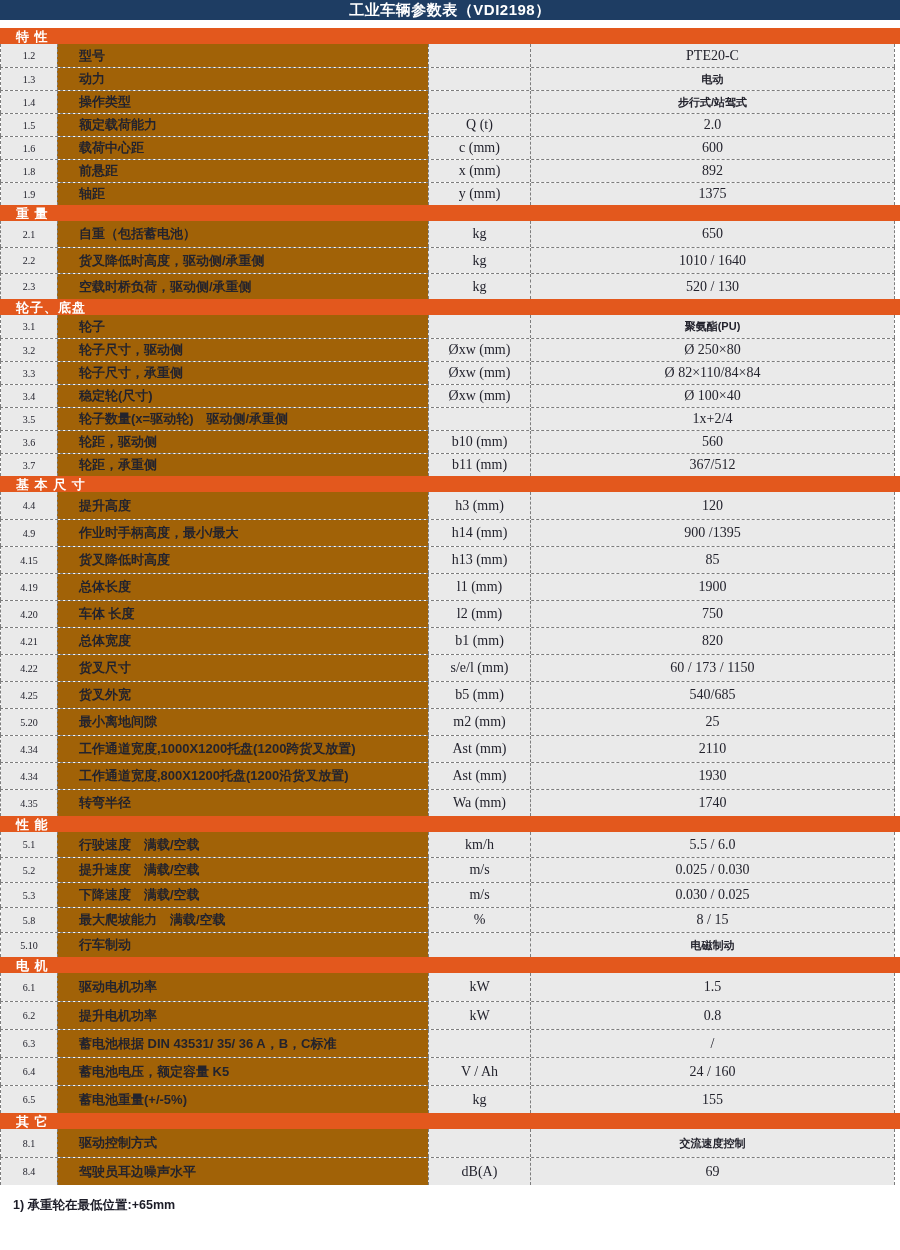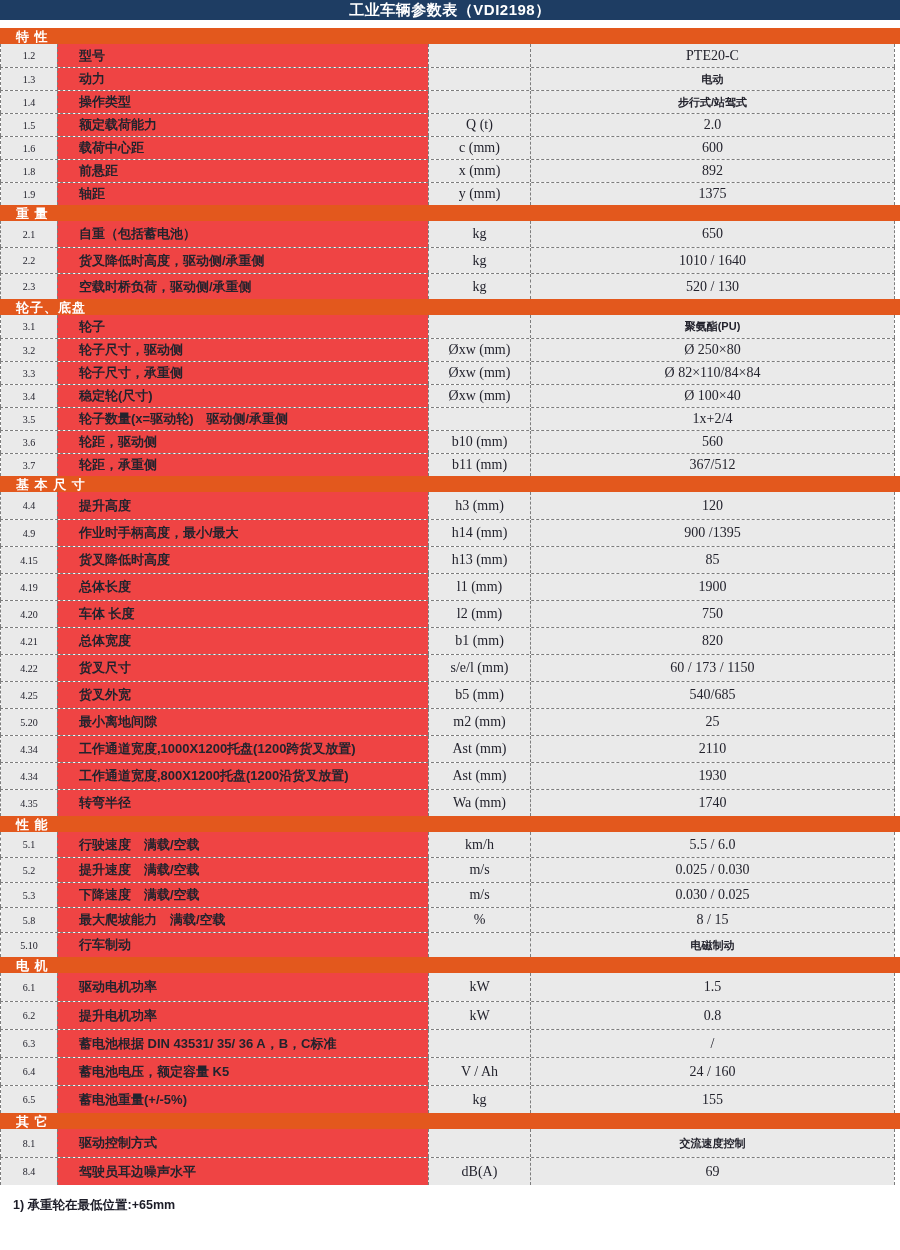--- a/index.html
+++ b/index.html
@@ -34,21 +34,21 @@
   .row + .row{border-top:1px dashed #7d7d7d;}
   .cell{
     display:flex;align-items:center;background:#EAEAEA;overflow:hidden;
     color:#23232d;box-sizing:border-box;white-space:nowrap;
   }
   .cell.id{
     justify-content:center;
     font-family:"Liberation Serif","DejaVu Serif",serif;font-size:10px;
   }
   .cell.label{
-    background:#ef4444;padding-left:21px;
+    background:#a16207;padding-left:21px;
     font-size:13px;font-weight:bold;
     border-left:1px dashed #7d7d7d;
   }
   .cell.unit,.cell.value{
     justify-content:center;
     font-family:"Liberation Serif","DejaVu Serif",serif;font-size:14px;
     border-left:1px dashed #7d7d7d;
   }
   .cell.value.cjk{
     font-family:"Liberation Sans","DejaVu Sans",sans-serif;

